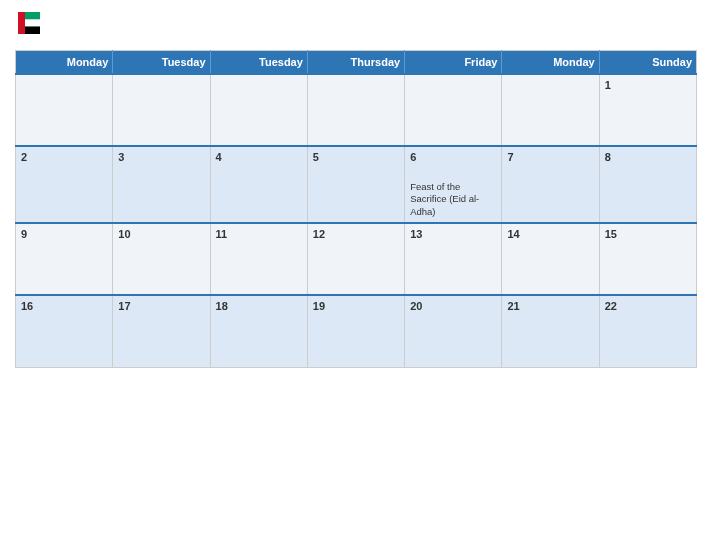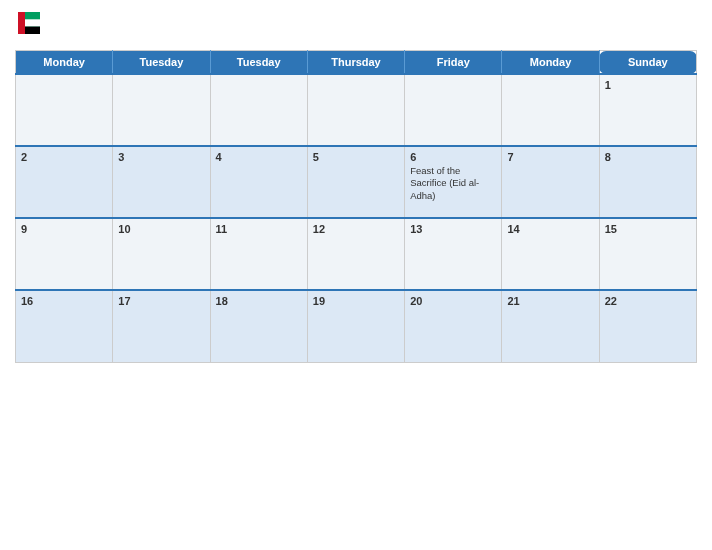--- a/index.html
+++ b/index.html
@@ -53,27 +53,26 @@
       border: 1px solid #ccc;
     }
     .calendar thead tr {
       background-color: #2e75b6;
     }
     .calendar thead th {
       color: #fff;
       font-size: 11px;
       font-weight: bold;
       padding: 5px 4px;
-      text-align: center;
+      text-align: right;
       border-right: 1px solid #5a9bd4;
       width: calc(100% / 7);
     }
     .calendar thead th:last-child {
       border-right: none;
-      border-radius: 7px;
     }
     .calendar tbody tr {
       height: 72px;
     }
     .calendar tbody tr:nth-child(odd) {
       background-color: #f0f4f8;
     }
     .calendar tbody tr:nth-child(even) {
       background-color: #dce8f5;
     }
@@ -92,21 +91,21 @@
     .day-number {
       font-size: 11px;
       font-weight: bold;
       color: #333;
       margin-bottom: 2px;
     }
     .event-text {
       font-size: 9.5px;
       color: #333;
       line-height: 1.3;
-      margin-top: 2px;
+      margin-top: 18px;
     }
     .empty-cell {
       background: inherit;
     }
     .last-row td {
       height: 55px;
     }
   </style>
 </head>
 <body>

